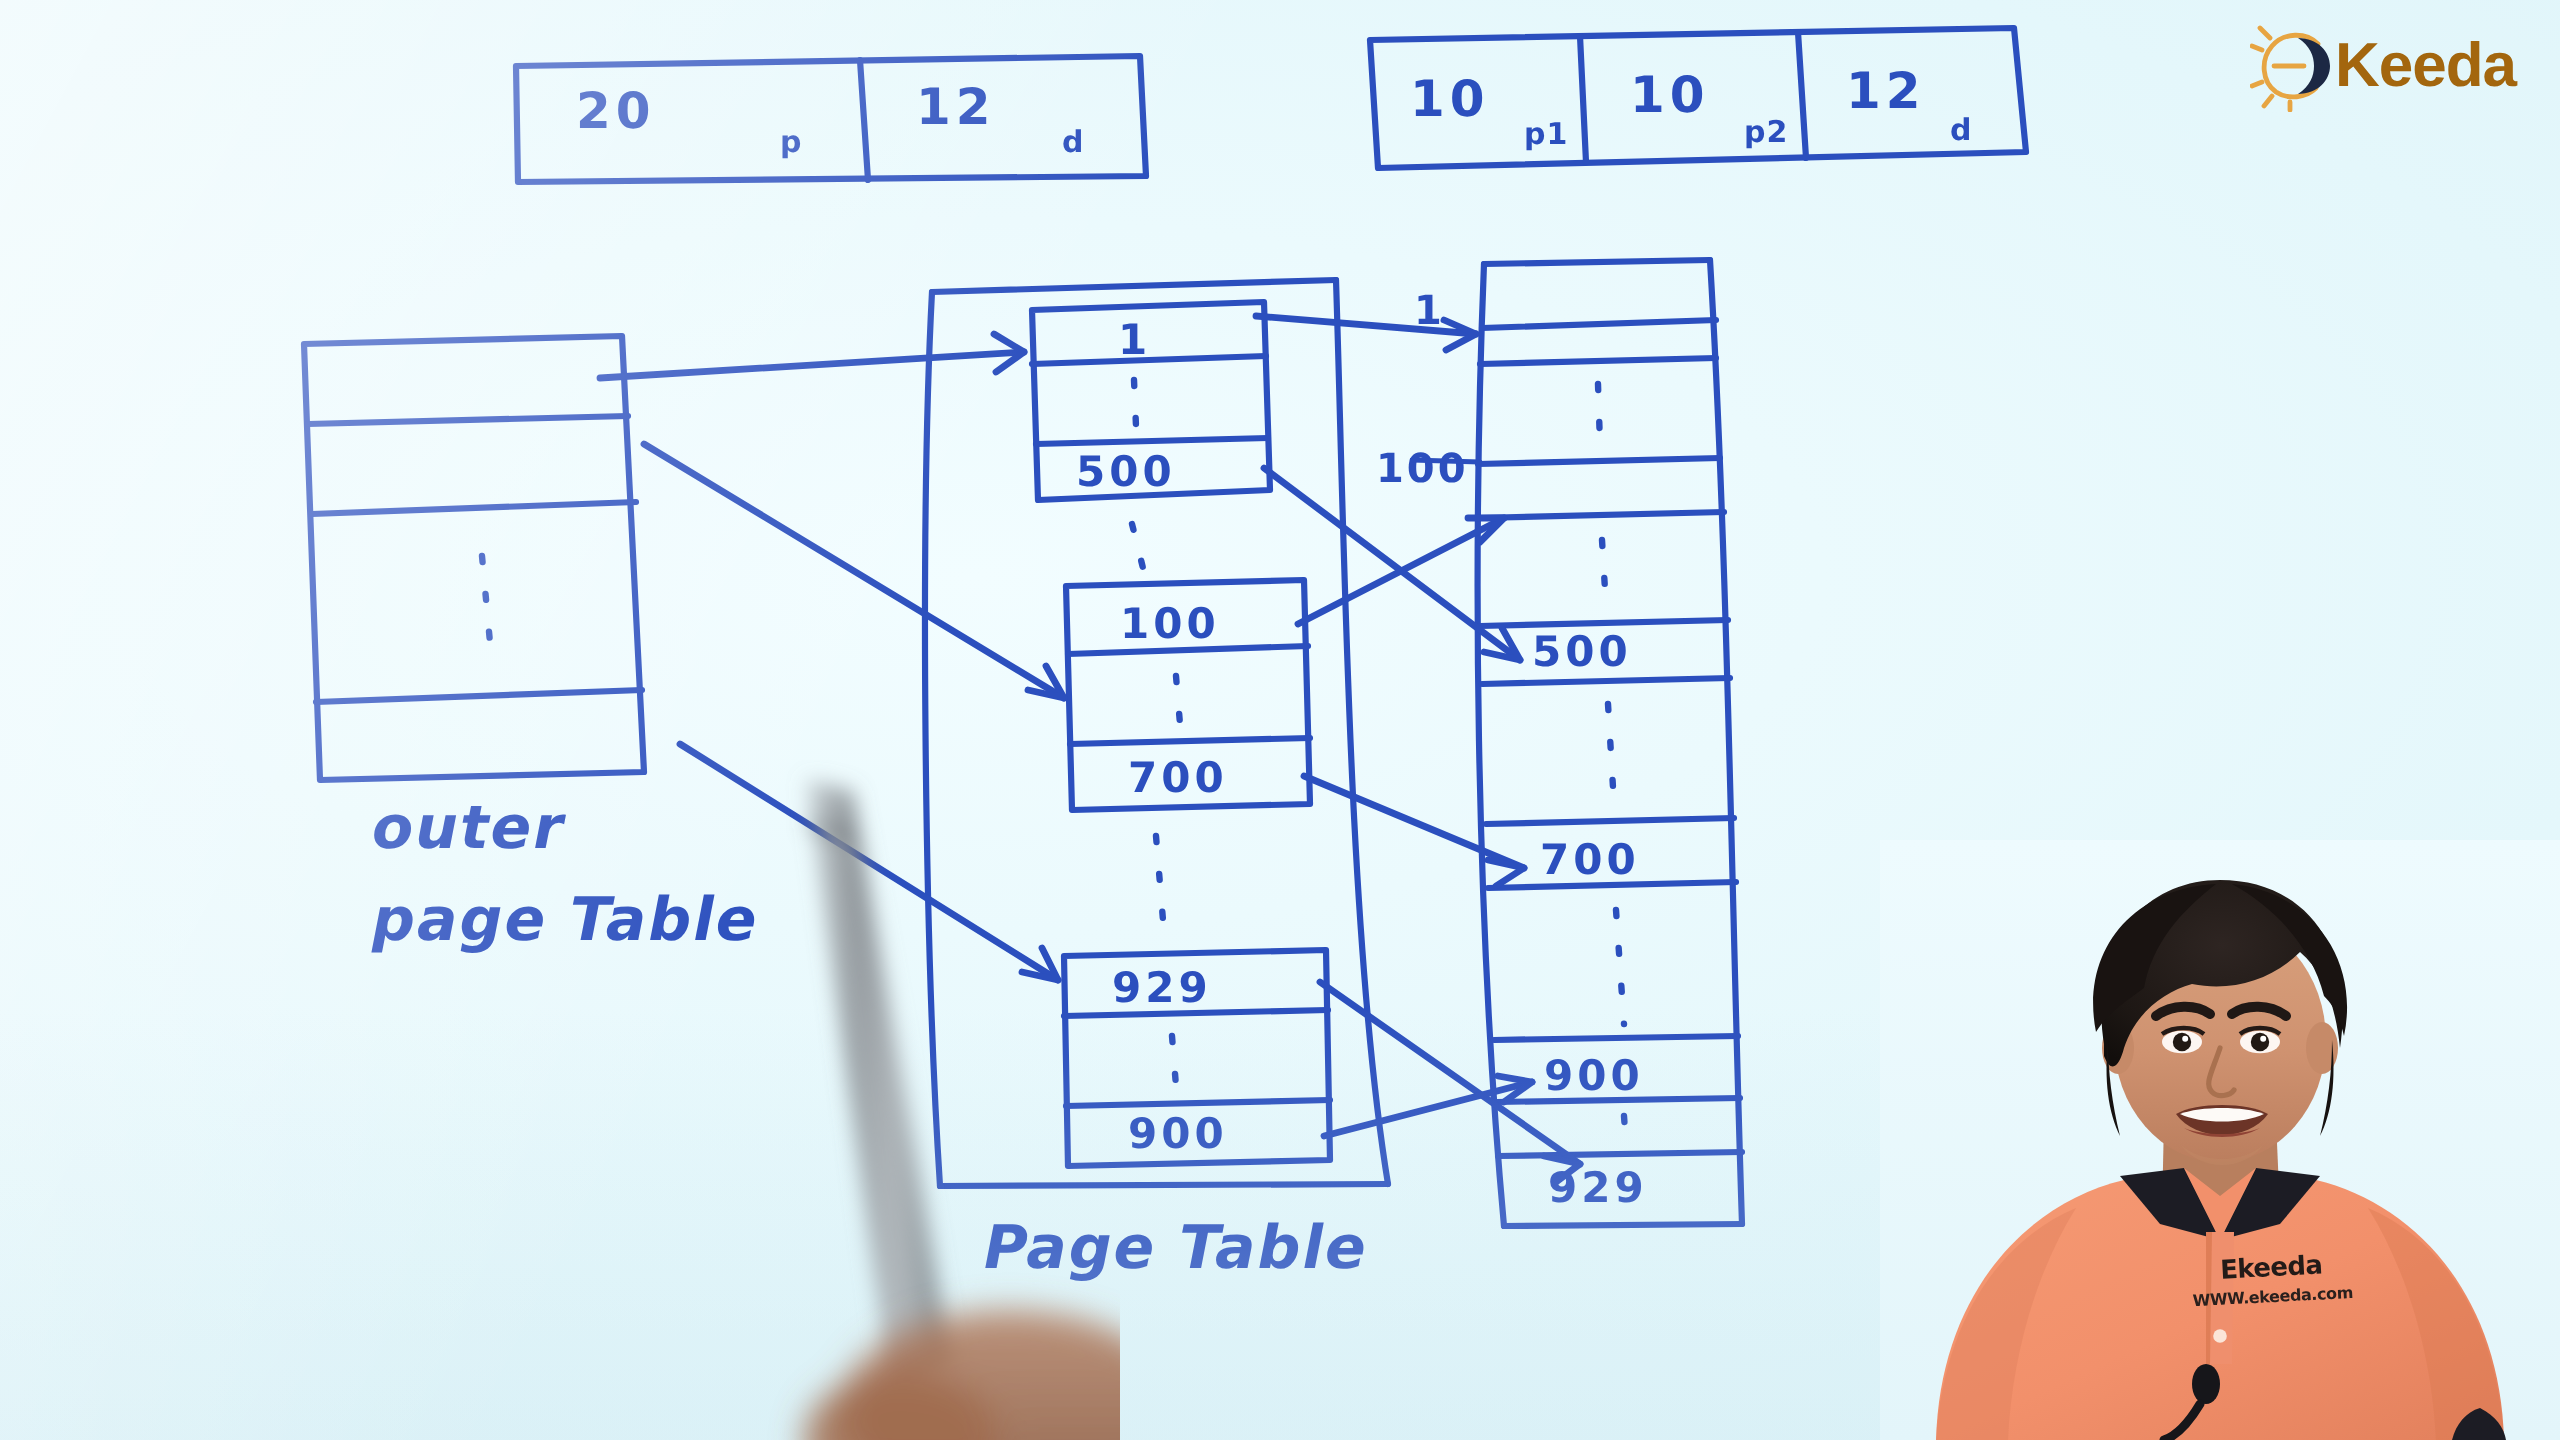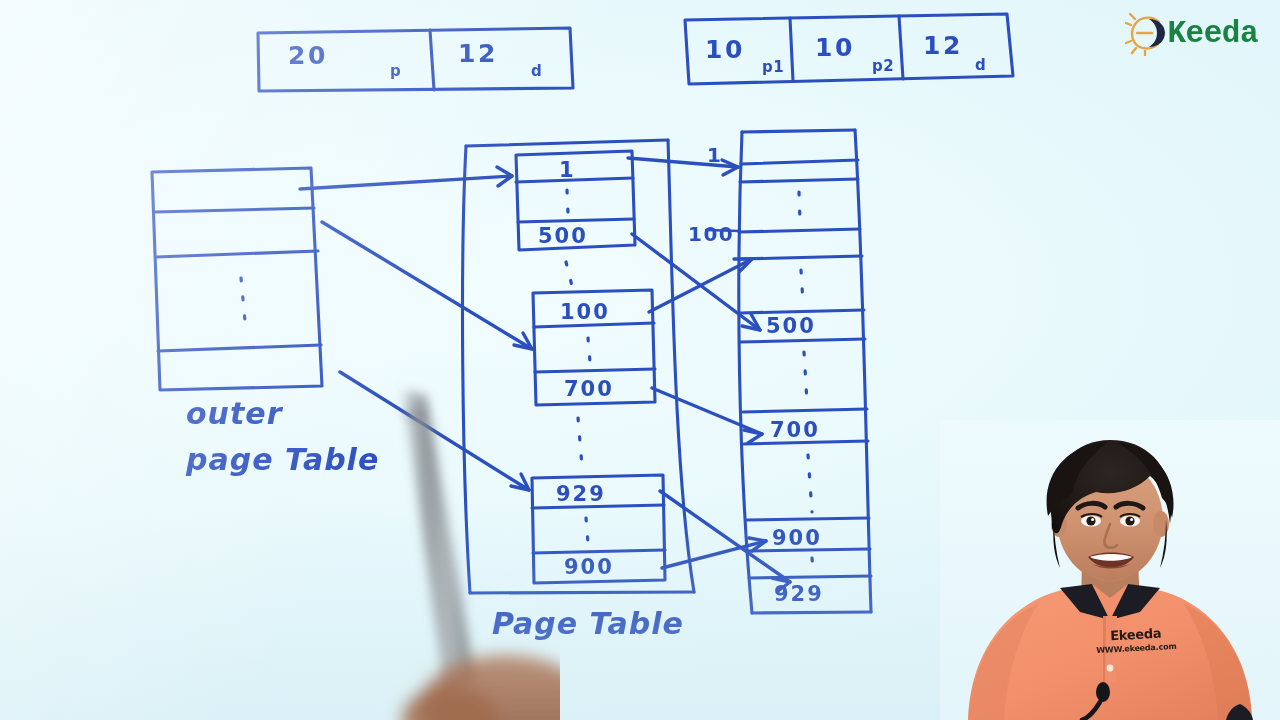--- a/index.html
+++ b/index.html
@@ -101,24 +101,24 @@
     align-items: center;
     gap: 2px;
     opacity: 0.97;
   }
   #watermark .wm-e {
     position: relative;
     width: 46px;
     height: 46px;
   }
   #wm-word {
-    font-family: Liberation Mono, monospace;
+    font-family: Liberation Sans, sans-serif;
     font-size: 31px;
     font-weight: 700;
-    color: #15803d;
+    color: #a16207;
     letter-spacing: -0.5px;
     margin-left: -6px;
   }
 
   
   #presenter {
     position: absolute;
     right: 0;
     bottom: 0;
     width: 340px;

